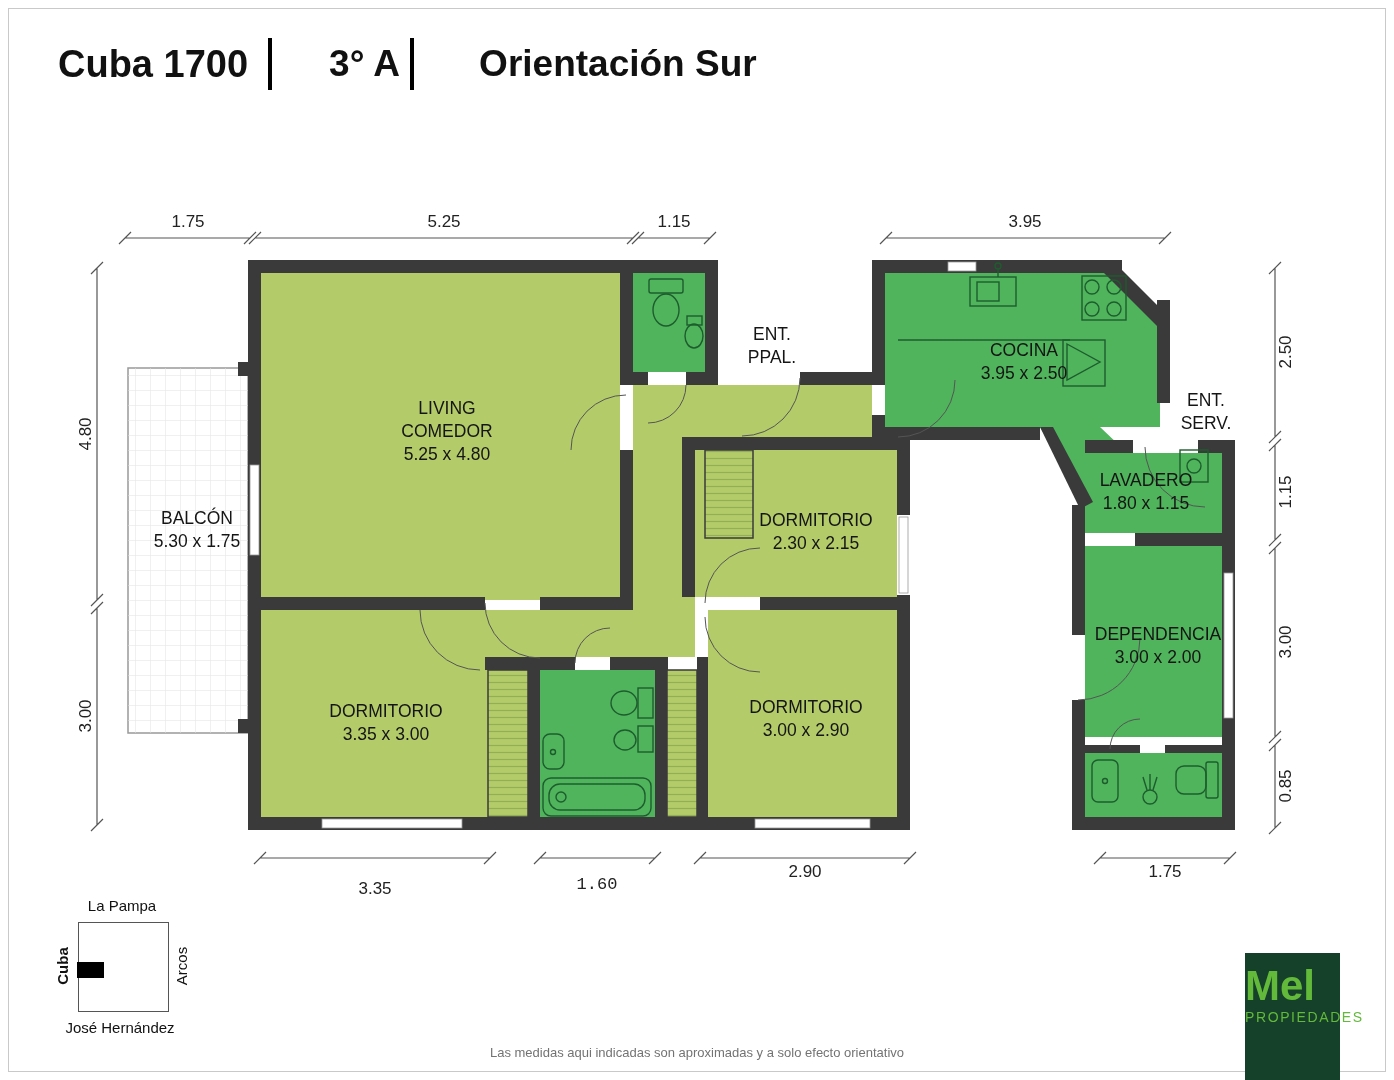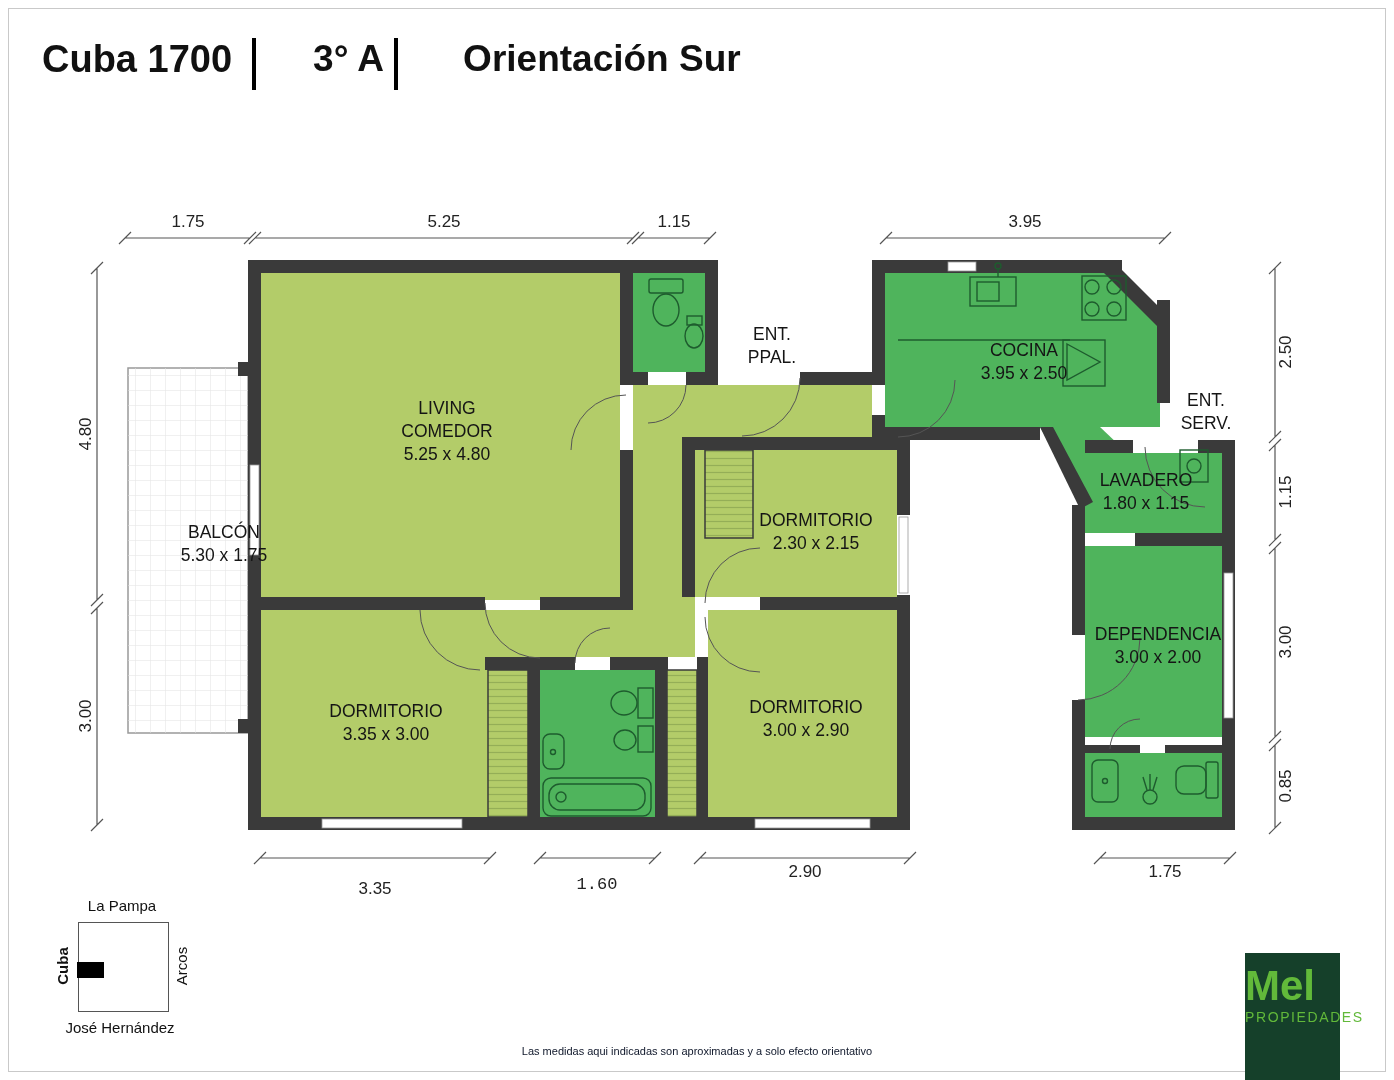--- a/index.html
+++ b/index.html
@@ -4,21 +4,21 @@
 <style>
   :root{
     --room-light:#b3cc69; --room-green:#4fb45c; --wall:#3a3a3a;
     --logo-bg:#15402a; --logo-text:#62b93a; --dim:#444;
   }
   html,body{margin:0;padding:0;background:#fff;}
   .page{position:relative;width:1394px;height:1080px;background:#fff;overflow:hidden;
         font-family:"Liberation Sans", sans-serif;color:#111;}
   .frame{position:absolute;left:8px;top:8px;right:8px;bottom:8px;border:1px solid #c9c9c9;pointer-events:none;}
   
-  .title{position:absolute;left:42px;top:38px;display:flex;white-space:nowrap;}
+  .title{position:absolute;left:58px;top:38px;display:flex;align-items:center;white-space:nowrap;}
   .title .building{font-size:38px;font-weight:bold;}
   .title .sep{width:4px;height:52px;background:#000;margin:0 20px;}
   .title .sep2{width:4px;height:52px;background:#000;margin:0 28px 0 10px;}
   .title .unit,.title .orientation{font-size:37px;font-weight:bold;margin-left:37px;}
   
   svg.plan{position:absolute;left:0;top:0;}
   
   .room-label{position:absolute;transform:translate(-50%,-50%);text-align:center;
               font-size:17.5px;line-height:1.32;color:#151515;white-space:nowrap;z-index:4;}
   .room-label.wrap{white-space:normal;width:118px;}
@@ -32,21 +32,21 @@
   .mm-label.bold{font-weight:bold;}
   
   .totals{position:absolute;top:954px;left:760px;transform:translateX(-50%);
           display:flex;align-items:center;white-space:nowrap;font-size:25px;}
   .totals .seg b{font-size:27px;}
   .totals sup{font-size:62%;}
   .totals .tsep{width:3px;height:40px;background:#000;margin:0 22px;}
   .totals .lbl{margin-left:8px;}
   
   .disclaimer{position:absolute;top:1045px;left:697px;transform:translateX(-50%);
-              font-size:11px;color:#0f172a;white-space:nowrap;}
+              font-size:13px;color:#737373;white-space:nowrap;}
   
   .logo{position:absolute;left:1245px;top:953px;width:95px;height:127px;background:var(--logo-bg);
         display:flex;flex-direction:column;z-index:6;}
   .logo .brand{color:var(--logo-text);font-weight:bold;font-size:42px;line-height:1;margin-top:12px;}
   .logo .tagline{color:var(--logo-text);font-size:14px;letter-spacing:1.6px;margin-top:2px;}
 </style>
 </head>
 <body>
 
 <div class="page">
@@ -220,21 +220,21 @@
       <path d="M1275 445 V540 M1269 451 L1281 439 M1269 546 L1281 534"></path>
       <path d="M1275 548 V737 M1269 554 L1281 542 M1269 743 L1281 731"></path>
       <path d="M1275 745 V828 M1269 751 L1281 739 M1269 834 L1281 822"></path>
     </g>
   </svg>
 
   <div class="room-label wrap" style="left:447px;top:432px;">
     <span>LIVING COMEDOR</span><br>
     <span class="size">5.25 x 4.80</span>
   </div>
-  <div class="room-label" style="left:197px;top:544px;margin-left:27px;">
+  <div class="room-label" style="left:197px;top:530px;">
     <span>BALCÓN</span><br>
     <span class="size">5.30 x 1.75</span>
   </div>
   <div class="room-label" style="left:816px;top:532px;">
     <span>DORMITORIO</span><br>
     <span class="size">2.30 x 2.15</span>
   </div>
   <div class="room-label" style="left:386px;top:723px;">
     <span>DORMITORIO</span><br>
     <span class="size">3.35 x 3.00</span>

